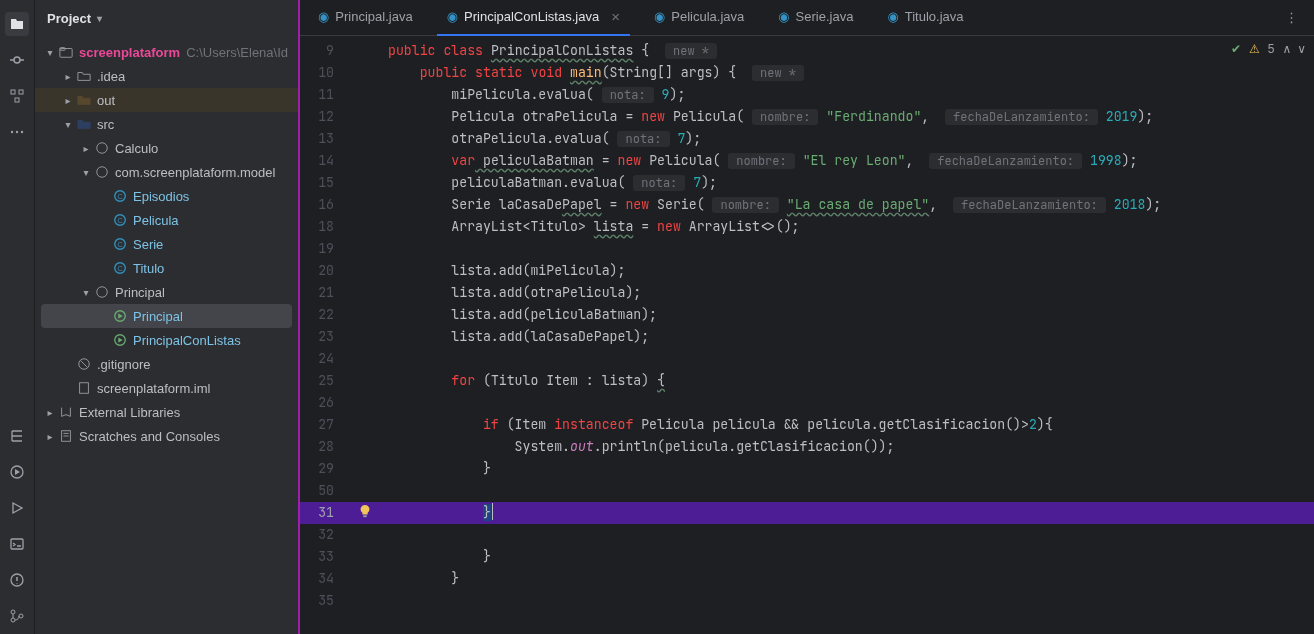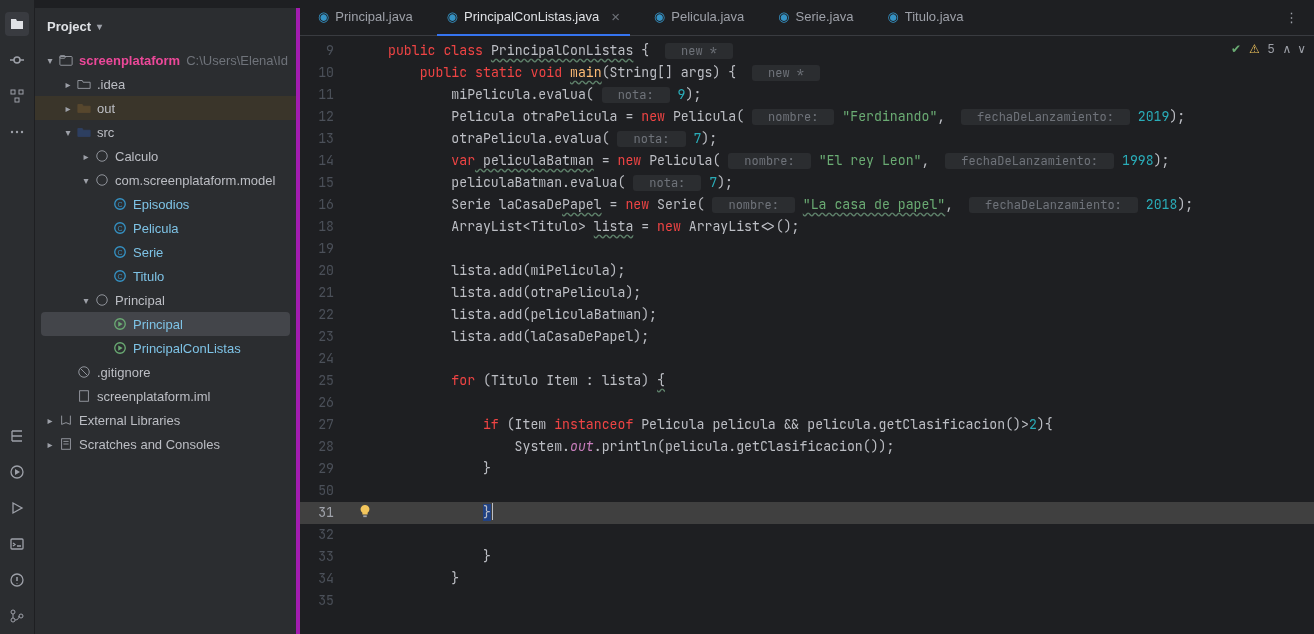--- a/index.html
+++ b/index.html
@@ -30,24 +30,24 @@
     display: flex; align-items: center; justify-content: center;
     border-radius: 4px;
     color: #9da0a8;
     font-size: 14px;
   }
   .left-rail .rail-icon.active { background: #393b40; color:#dfe1e5; }
   .left-rail .spacer { flex: 1; }
   .rail-svg { width: 16px; height: 16px; }
   .project-panel {
     position: absolute;
-    left: 35px; top: 8px; bottom: 0;
+    left: 35px; top: 0; bottom: 0;
     width: 265px;
     background: #2b2d30;
-    border-right: 4px solid #a21caf;
+    border-right: 2px solid #a21caf;
     display: flex; flex-direction: column;
   }
   .project-header {
     height: 36px;
     display: flex; align-items: center;
     padding: 0 12px;
     font-weight: 600;
     color: #dfe1e5;
   }
   .project-header .chev { margin-left: 6px; color:#9da0a8; font-size:10px; }
@@ -126,24 +126,24 @@
     position:absolute; left:10px; top:2px; width:14px; height:14px;
   }
   .code {
     color:#bcbec4;
   }
   
   .kw { color:#ef4444; }
   .fn { color:#fdba74; }
   .str { color:#6aab73; }
   .num { color:#2aacb8; }
-  .hint { color:#6f737a; background:#2b2d30; padding:0 16px; border-radius:3px; font-size:12px;}
+  .hint { color:#6f737a; background:#2b2d30; padding:0 8px; border-radius:3px; font-size:12px;}
   .field { color:#c77dbb; font-style:italic;}
   .underline { text-decoration: underline; text-decoration-color:#5f826b; text-decoration-style: wavy; text-underline-offset: 3px;}
-  .cursor-line { background:#404040; }
+  .cursor-line { background:#4c1d95; }
   .cursor {
     display:inline-block; width:1px; height:17px; background:#bcbec4; vertical-align:-3px; margin-left:1px;
   }
   .top-indicators {
     position:absolute; right:10px; top:6px;
     display:flex; align-items:center; gap:8px;
     color:#9da0a8; font-size:12px;
   }
   .top-indicators .warn { color:#f2c55c; }
   .top-indicators .chk { color:#6aab73; }

